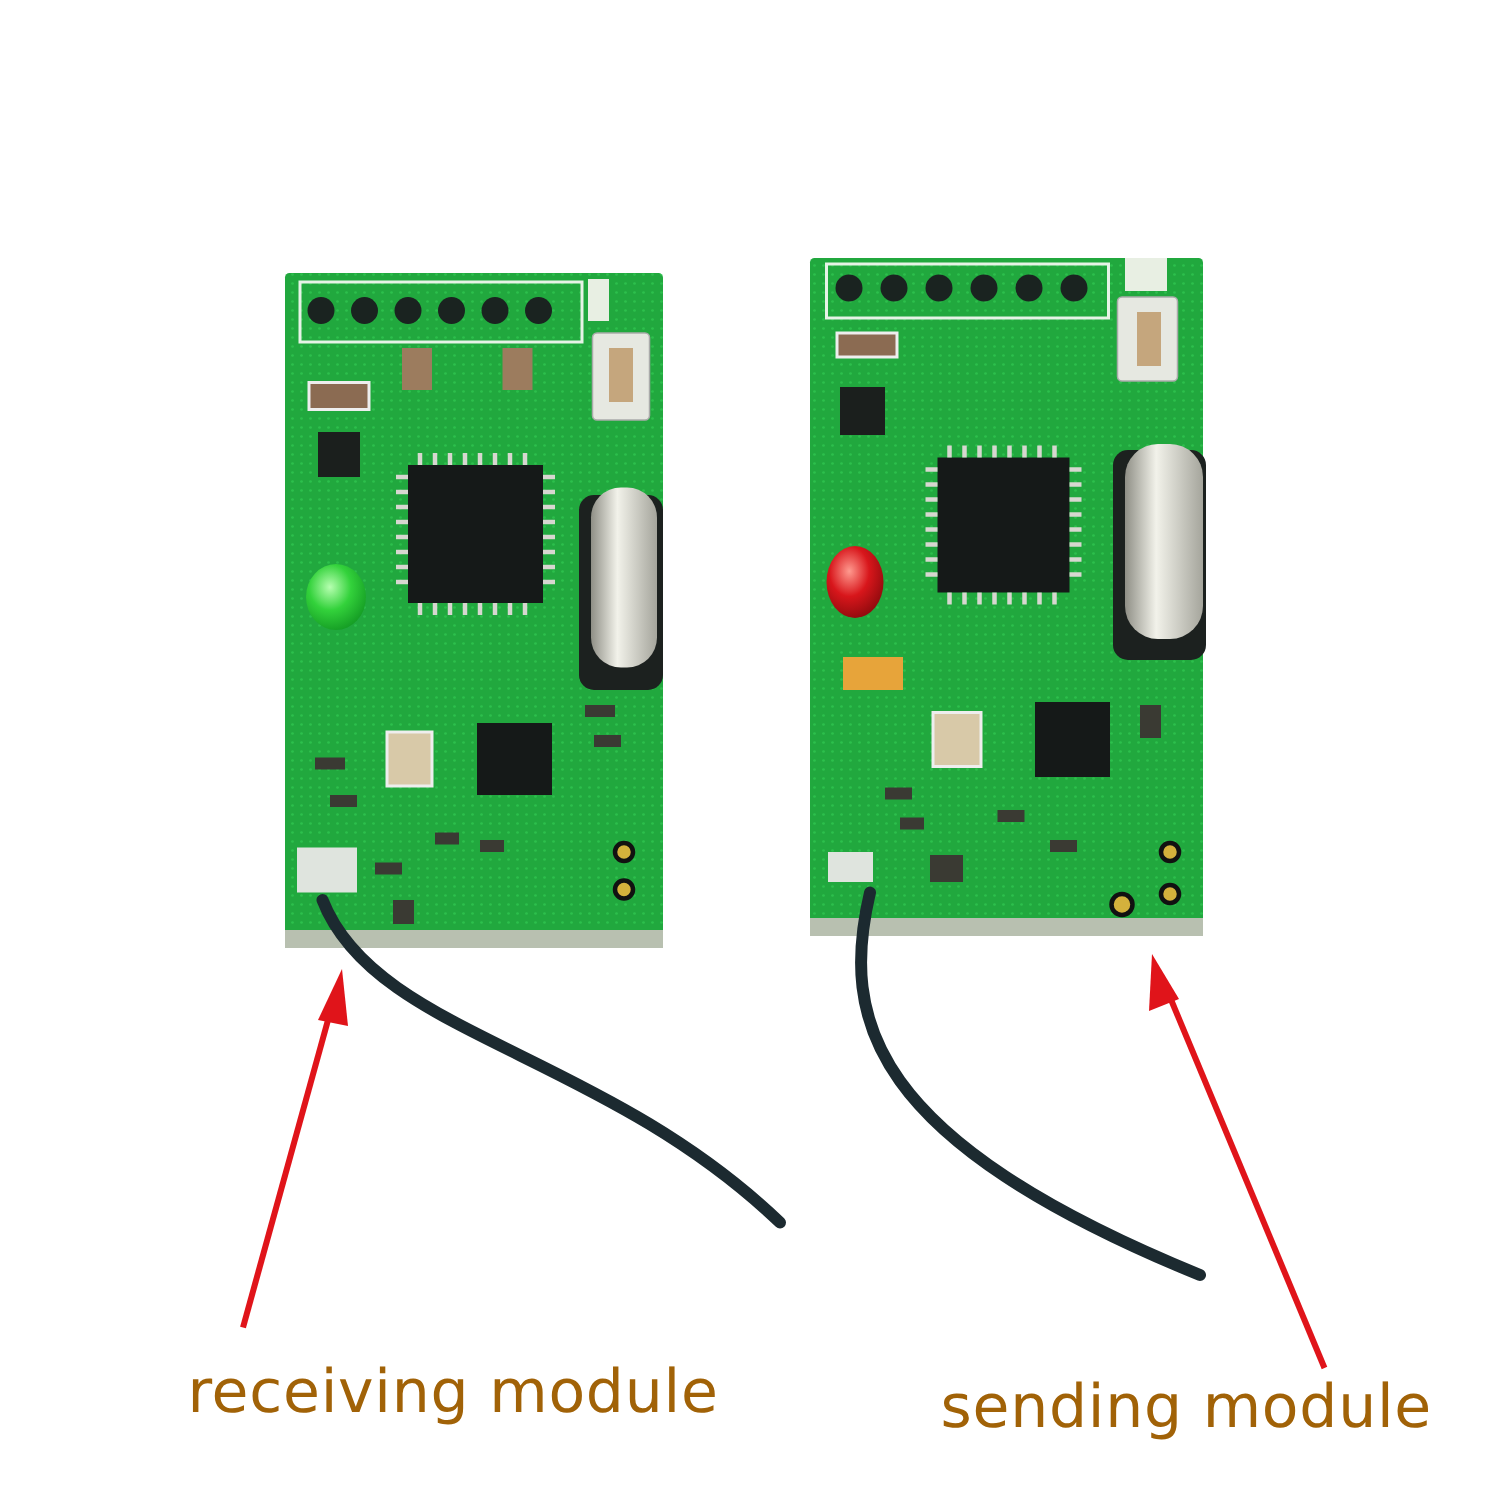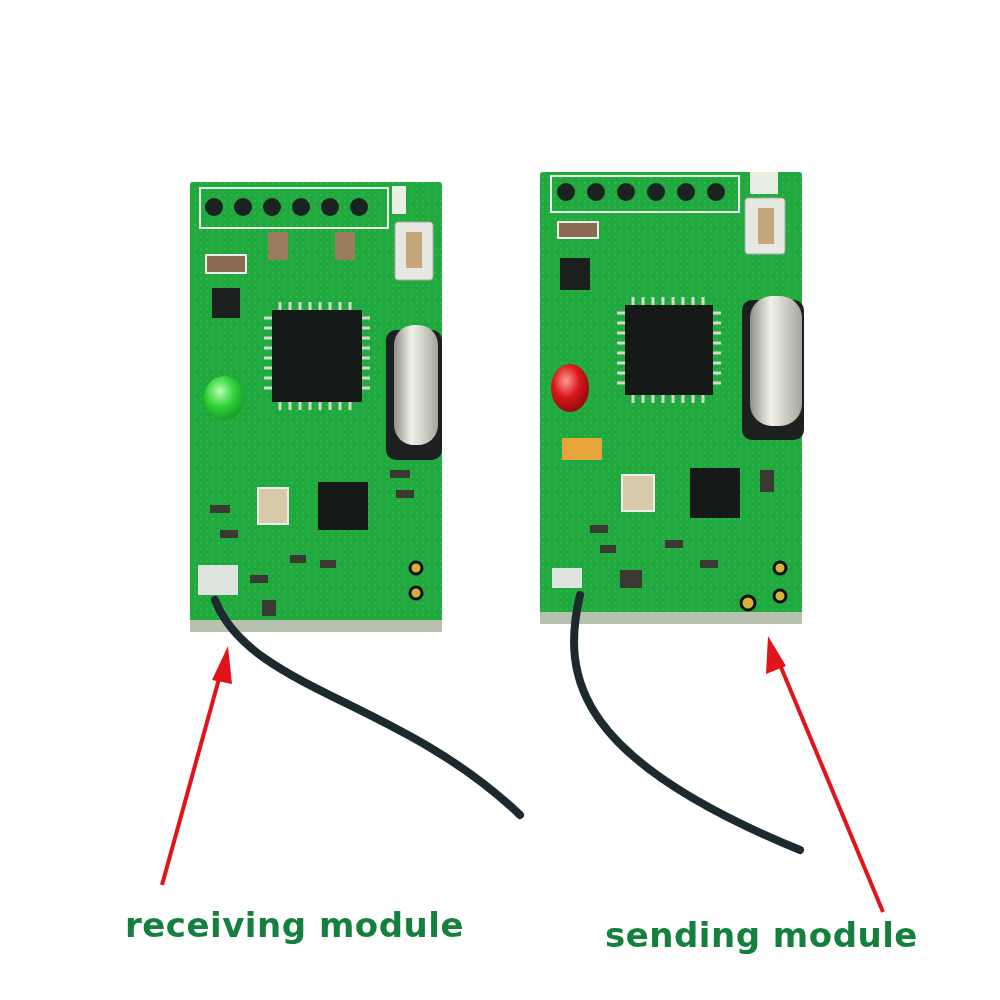--- a/index.html
+++ b/index.html
@@ -1,20 +1,20 @@
 <!DOCTYPE html>
 <html><head>
 <meta charset="utf-8">
 <style>
   html, body { margin:0; padding:0; background:#ffffff; }
   body { width:1000px; height:1000px; position:relative; overflow:hidden; font-family:"DejaVu Sans", sans-serif; }
   .scene { position:absolute; left:0; top:0; width:1000px; height:1000px; }
-  .label { position:absolute; color:#15803d; font-size:34px; letter-spacing:0.5px; white-space:nowrap;font-weight:bold; }
+  .label { position:absolute; color:#a16207; font-size:40px; letter-spacing:0.5px; white-space:nowrap; }
   #lbl-recv { left:125px; top:905px; }
-  #lbl-send { left:605px; top:915px; }
+  #lbl-send { left:627px; top:915px; }
 </style>
 </head>
 <body>
 
 <div class="scene">
 <svg width="1000" height="1000" viewBox="0 0 1000 1000" xmlns="http://www.w3.org/2000/svg">
   <defs>
     <pattern id="dots" width="6" height="6" patternUnits="userSpaceOnUse">
       <rect width="6" height="6" fill="#21a83e"></rect>
       <circle cx="3" cy="3" r="0.9" fill="#2cc04c"></circle>

